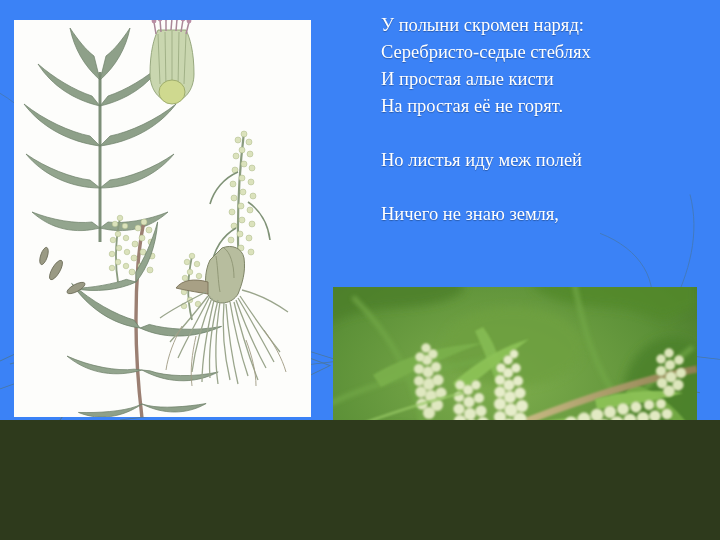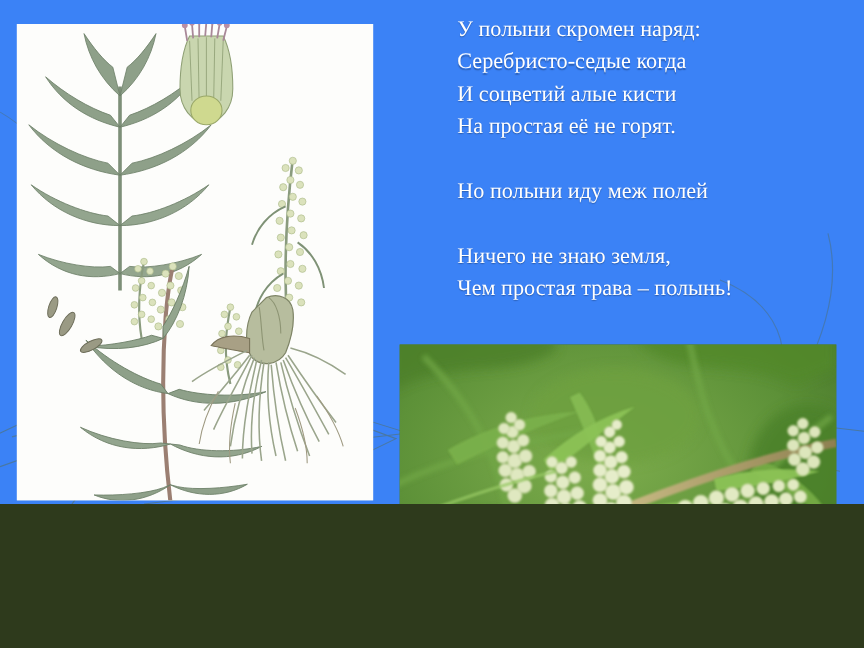--- a/index.html
+++ b/index.html
@@ -338,29 +338,28 @@
           <path d="M-44,30 C-52,44 -58,60 -60,74"></path>
           <path d="M38,34 C48,48 56,62 60,76"></path>
         </g>
       </g>
     </svg>
   </div>
 
   <div class="poem">
     <p class="stanza">
       <span class="line">У полыни скромен наряд:</span><br>
-      <span class="line">Серебристо-седые когда</span><br>
-      <span class="line">И соцветий алые кисти</span><br>
+      <span class="line">Серебристо-седые стеблях</span><br>
+      <span class="line">И простая алые кисти</span><br>
       <span class="line">На простая её не горят.</span>
     </p>
     <p class="stanza">
-      <span class="line">Но полыни иду меж полей</span><br>
+      <span class="line">Но листья иду меж полей</span><br>
       <br>
       <span class="line">Ничего не знаю земля,</span><br>
-      <span class="line">Чем простая трава – полынь!</span>
     </p>
   </div>
 
   <div class="photo">
     <svg viewBox="0 0 364 232" preserveAspectRatio="none">
       <defs>
         <radialGradient id="bgG" cx="45%" cy="40%" r="85%">
           <stop offset="0%" stop-color="#7fae4e"></stop>
           <stop offset="55%" stop-color="#5d9138"></stop>
           <stop offset="100%" stop-color="#3c6822"></stop>

